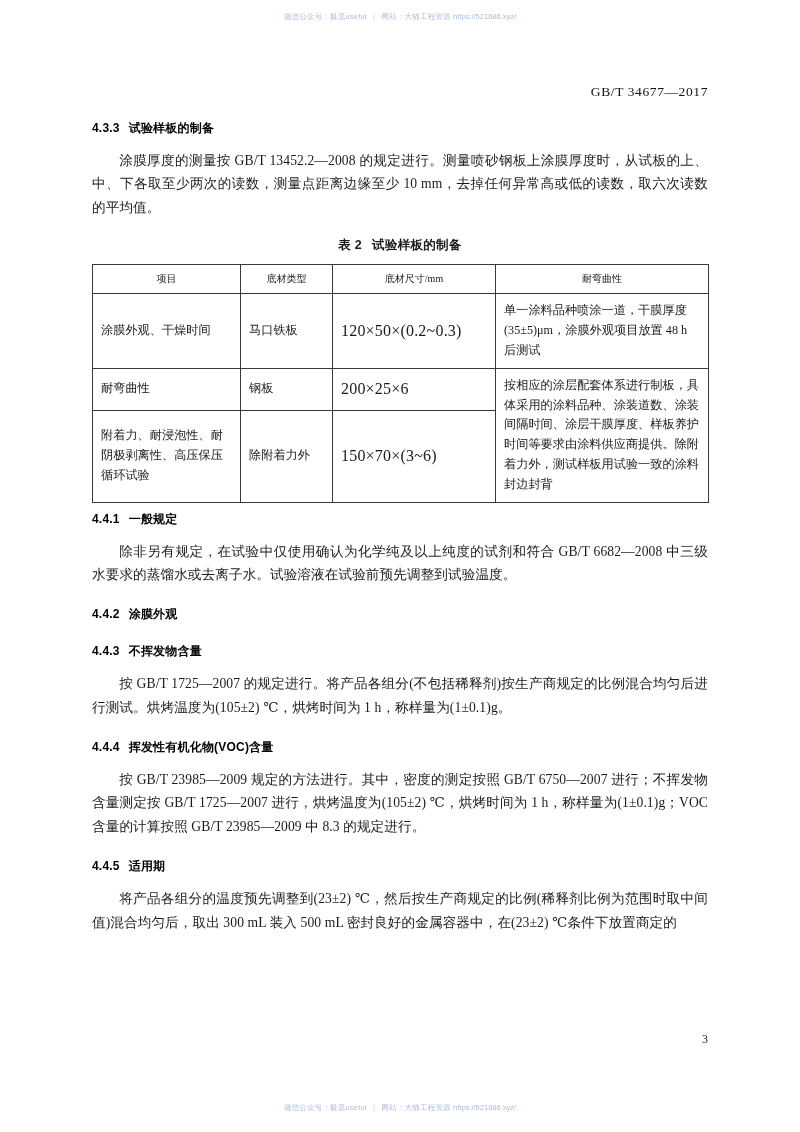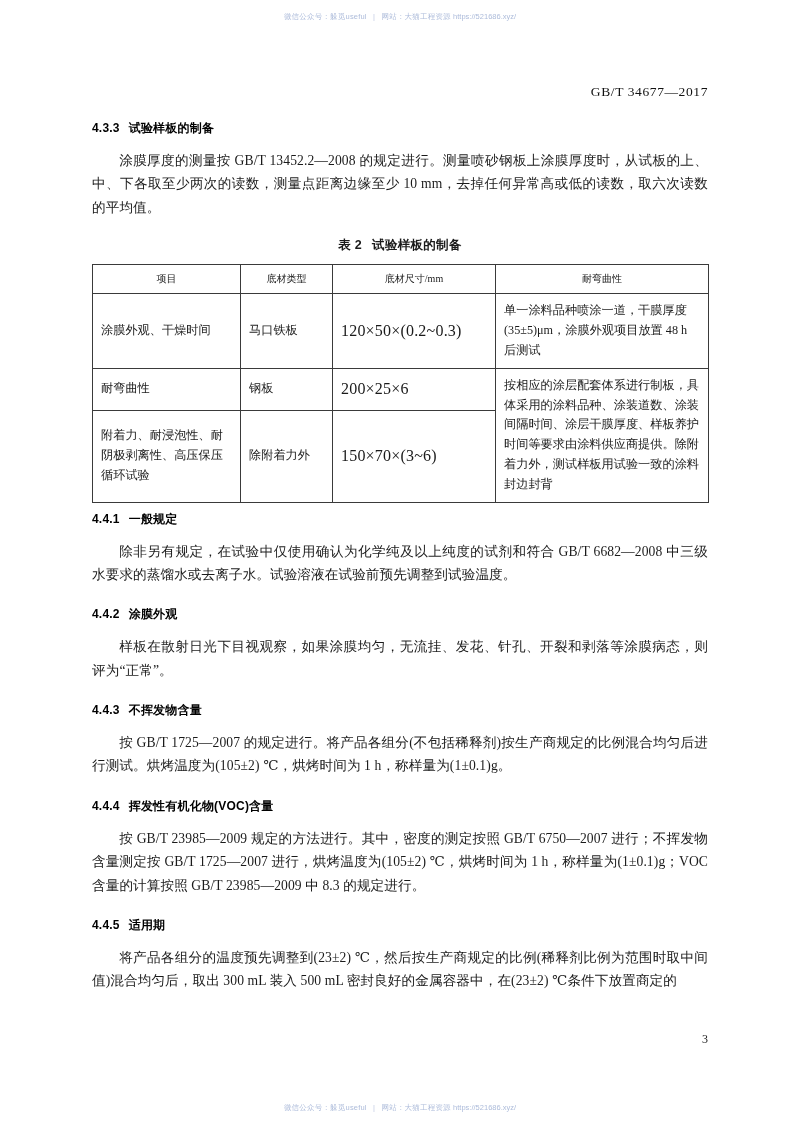--- a/index.html
+++ b/index.html
@@ -207,21 +207,20 @@
 
 
     <h3 class="clause">
       <span class="num">4.4.1</span><span>一般规定</span>
     </h3>
     <p class="body">除非另有规定，在试验中仅使用确认为化学纯及以上纯度的试剂和符合 GB/T 6682—2008 中三级水要求的蒸馏水或去离子水。试验溶液在试验前预先调整到试验温度。</p>
 
     <h3 class="clause tight">
       <span class="num">4.4.2</span><span>涂膜外观</span>
     </h3>
-    <p class="body">样板在散射日光下目视观察，如果涂膜均匀，无流挂、发花、针孔、开裂和剥落等涂膜病态，则评为“正常”。</p>
 
     <h3 class="clause tight">
       <span class="num">4.4.3</span><span>不挥发物含量</span>
     </h3>
     <p class="body">按 GB/T 1725—2007 的规定进行。将产品各组分(不包括稀释剂)按生产商规定的比例混合均匀后进行测试。烘烤温度为(105±2) ℃，烘烤时间为 1 h，称样量为(1±0.1)g。</p>
 
     <h3 class="clause tight">
       <span class="num">4.4.4</span><span>挥发性有机化物(VOC)含量</span>
     </h3>
     <p class="body">按 GB/T 23985—2009 规定的方法进行。其中，密度的测定按照 GB/T 6750—2007 进行；不挥发物含量测定按 GB/T 1725—2007 进行，烘烤温度为(105±2) ℃，烘烤时间为 1 h，称样量为(1±0.1)g；VOC 含量的计算按照 GB/T 23985—2009 中 8.3 的规定进行。</p>

